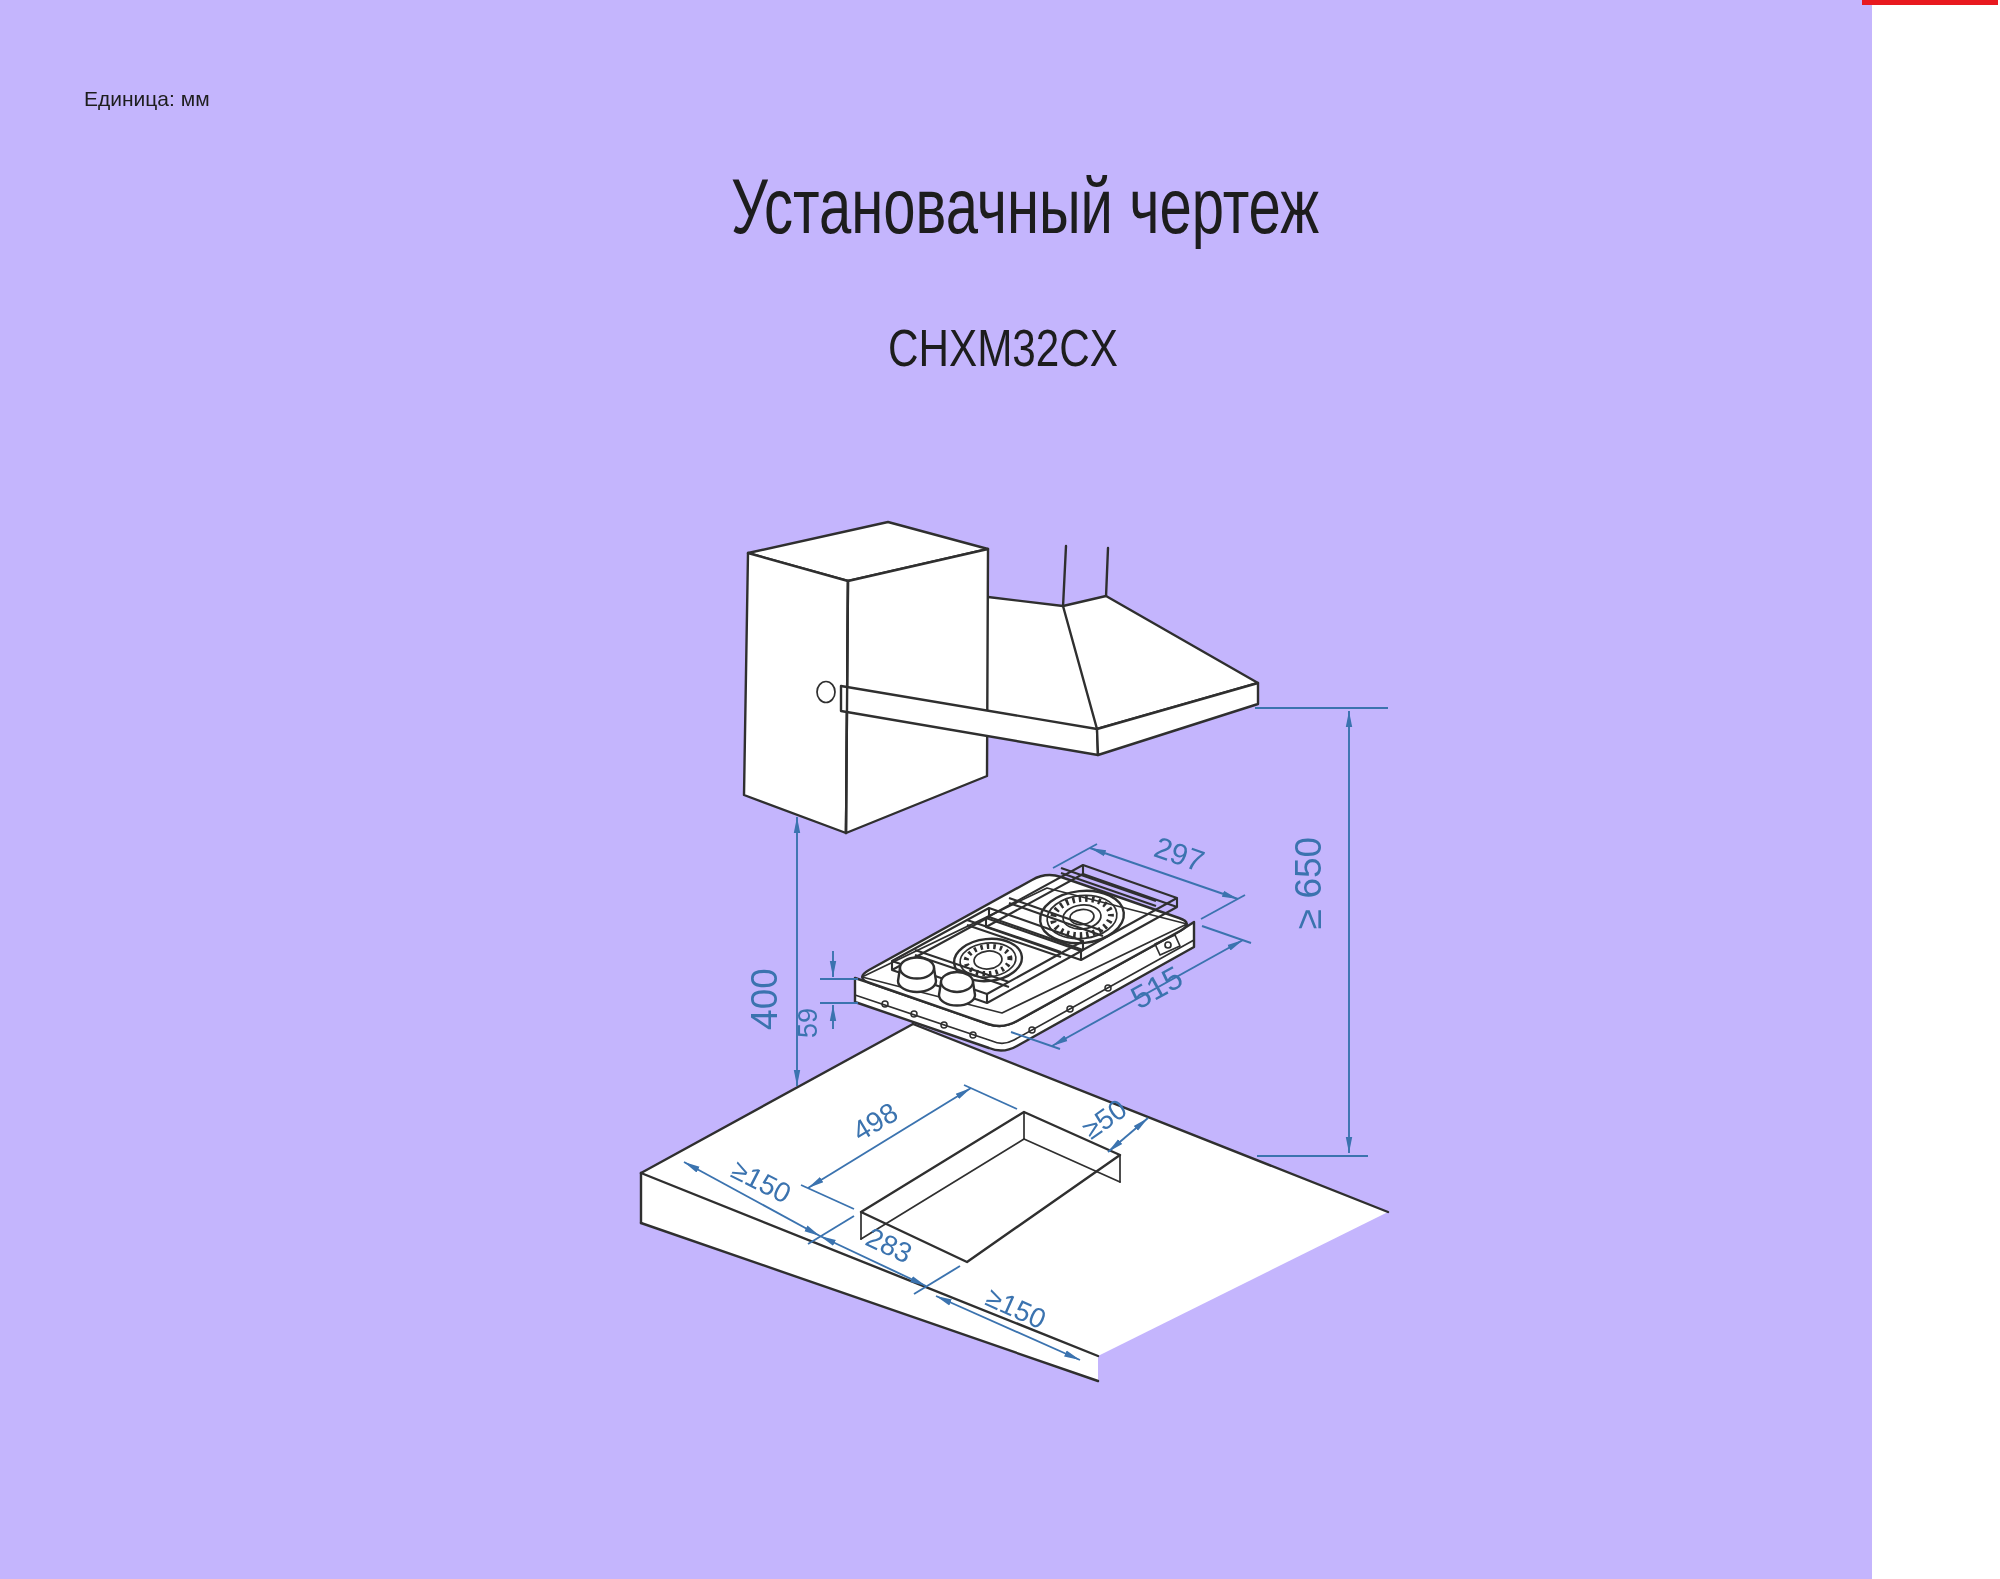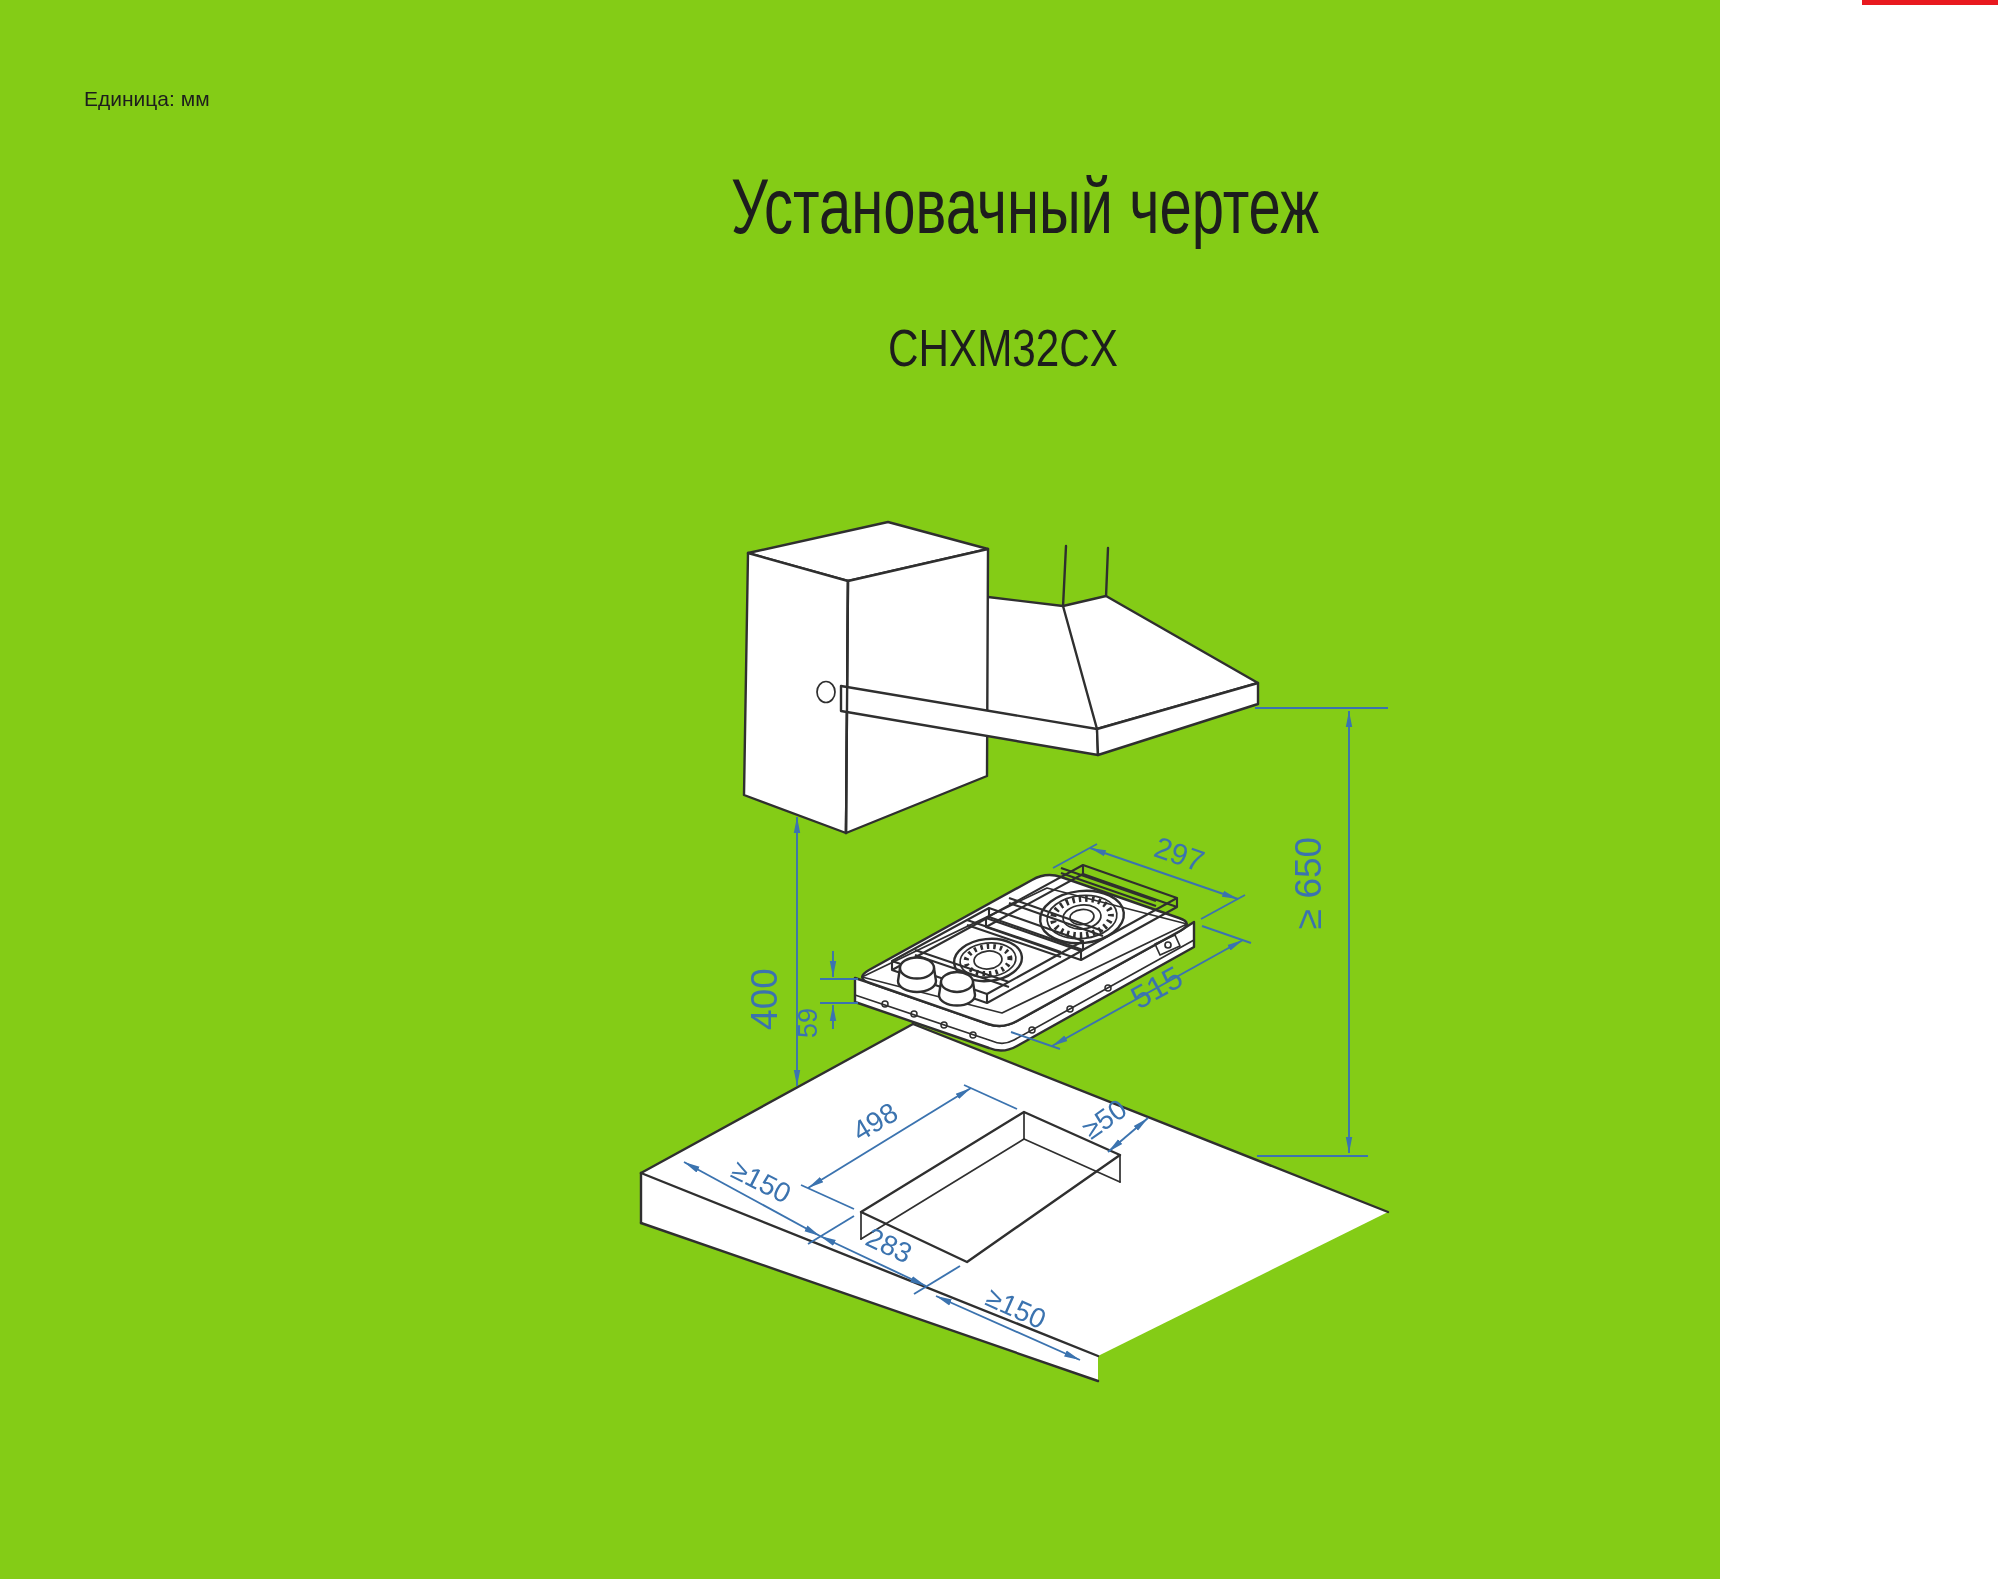--- a/index.html
+++ b/index.html
@@ -1,18 +1,18 @@
 <!DOCTYPE html>
 <html><head>
 <meta charset="utf-8">
 <style>
   html,body{margin:0;padding:0;background:#fff;}
   body{width:2000px;height:1579px;position:relative;overflow:hidden;
        font-family:"Liberation Sans",sans-serif;}
-  .page{position:absolute;left:0;top:0;width:1720px;height:1579px;background:#84cc16;}
+  .page{position:absolute;left:0;top:0;width:1872px;height:1579px;background:#c4b5fd;}
   .accent-bar{position:absolute;top:0;left:1862px;width:136px;height:5px;}
   svg{position:absolute;left:0;top:0;}
   svg text{font-family:"Liberation Sans",sans-serif;}
   .outline{fill:none;stroke:#2f2f2f;stroke-width:2.4;stroke-linejoin:round;stroke-linecap:round;}
   .outline-thin{fill:none;stroke:#2f2f2f;stroke-width:1.7;stroke-linejoin:round;stroke-linecap:round;}
   .face{fill:#ffffff;stroke:#2f2f2f;stroke-width:2.4;stroke-linejoin:round;}
   .face-nostroke{fill:#ffffff;stroke:none;}
   .dim{stroke:#3b73af;stroke-width:1.9;fill:none;}
   .dim-arrow-both{marker-start:url(#arr);marker-end:url(#arr);}
   .dim-arrow-end{marker-end:url(#arr);}

